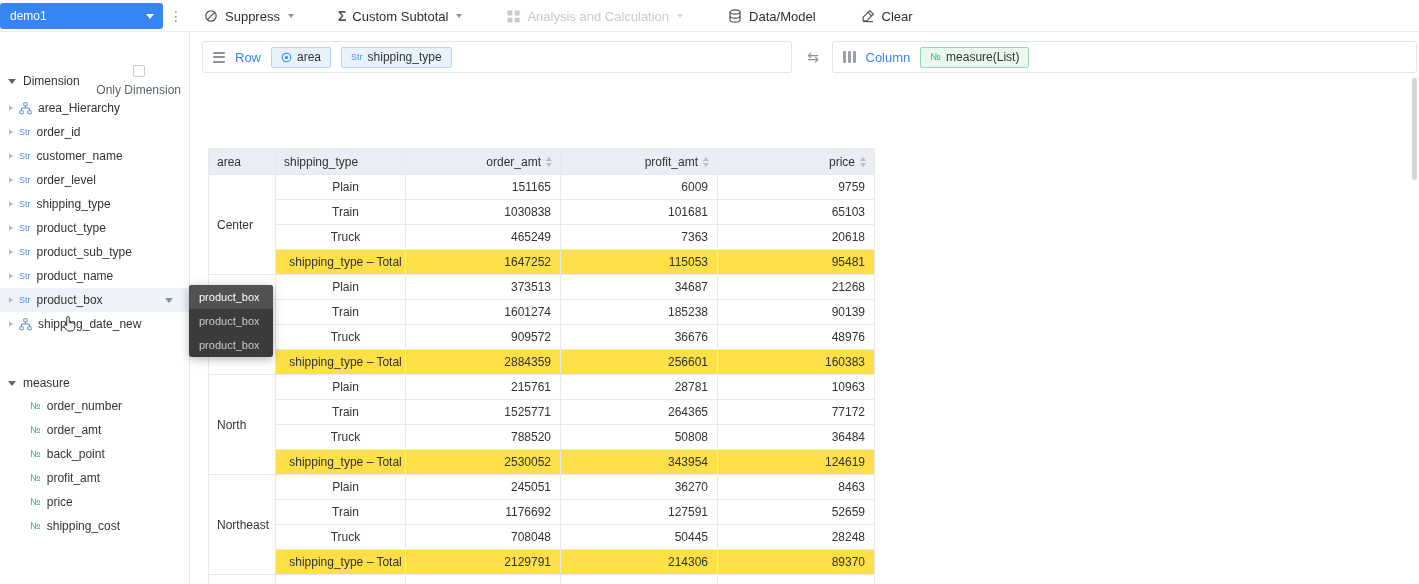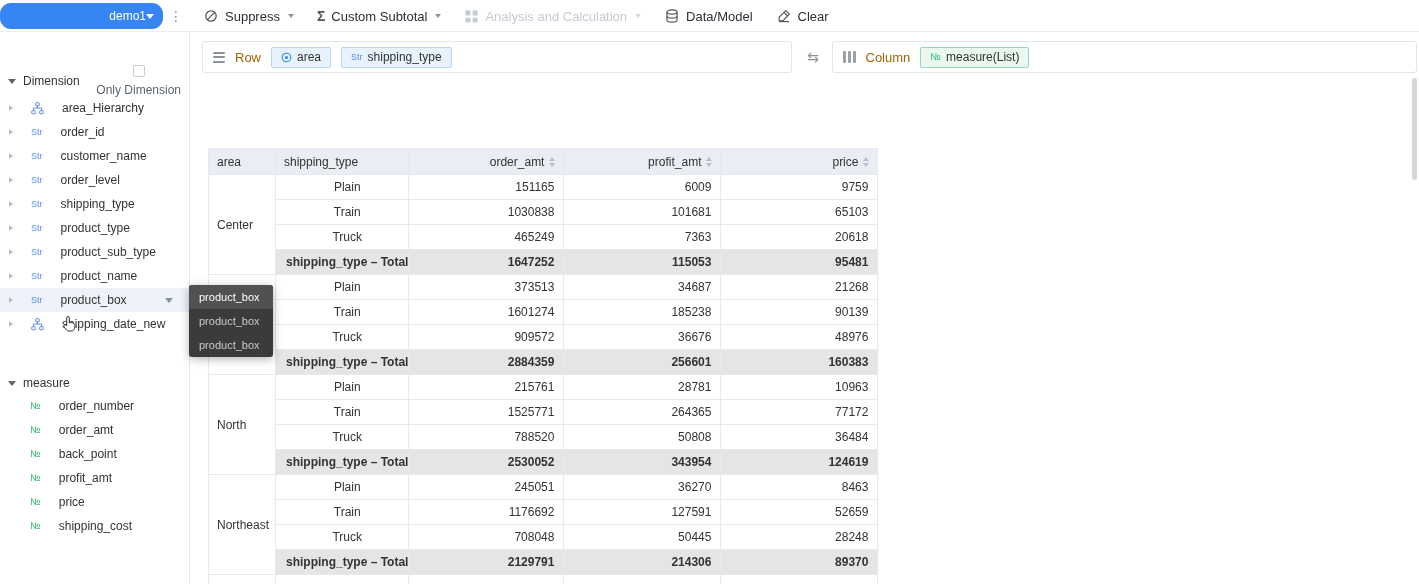--- a/index.html
+++ b/index.html
@@ -4,27 +4,27 @@
 <style>
   * { margin:0; padding:0; box-sizing:border-box; }
   html,body { width:1419px; height:584px; overflow:hidden; background:#fff;
     font-family:"Liberation Sans","DejaVu Sans",sans-serif; font-size:12px; color:#333; }
   #app { position:relative; width:1419px; height:584px; overflow:hidden; background:#fff; }
 
   
   .topbar { position:absolute; left:0; top:0; width:1419px; height:32px; background:#fff;
     border-bottom:1px solid #ededed; z-index:10; }
   .dataset-btn { position:absolute; left:0; top:3px; width:163px; height:26px; background:#3685f2;
-    border-radius:11px; color:#fff; display:flex; align-items:center; padding:0 9px 0 10px; cursor:pointer;text-align:right; }
+    border-radius:3px; color:#fff; display:flex; align-items:center; padding:0 9px 0 10px; cursor:pointer; }
   .dataset-btn .lbl { flex:1; font-size:12px; }
   .caret-down { width:0; height:0; border-left:4px solid transparent; border-right:4px solid transparent;
     border-top:5px solid currentColor; display:inline-block; }
   .kebab { position:absolute; left:169px; top:0; height:32px; display:flex; align-items:center;
     color:#8a919f; font-size:14px; cursor:pointer; }
-  .toolbar { position:absolute; left:203px; top:0; height:32px; display:flex; align-items:center; gap:23px; }
+  .toolbar { position:absolute; left:203px; top:0; height:32px; display:flex; align-items:center; gap:44px; }
   .tb-item { display:flex; align-items:center; gap:6px; color:#2b2f36; font-size:13px; cursor:pointer; }
   .tb-item.disabled { color:#c5cad3; cursor:default; }
   .tb-caret { width:0; height:0; border-left:3.5px solid transparent; border-right:3.5px solid transparent;
     border-top:4.5px solid #8a919f; margin-left:2px; }
   .tb-item.disabled .tb-caret { border-top-color:#d3d7de; }
   .sigma { font-size:14px; font-weight:bold; color:#555; line-height:1; }
 
   
   .sidebar { position:absolute; left:0; top:32px; width:190px; height:552px;
     border-right:1px solid #e8e8e8; background:#fff; z-index:5; }
@@ -37,37 +37,37 @@
   .field-icons .plus { font-size:14px; line-height:1; cursor:pointer; }
   .sec-hdr { position:absolute; left:0; width:100%; height:22px; display:flex; align-items:center;
     padding:0 8px; gap:7px; cursor:pointer; }
   .tri-down { width:0; height:0; border-left:4px solid transparent; border-right:4px solid transparent;
     border-top:5px solid #5f6572; display:inline-block; }
   .tri-right { width:0; height:0; border-top:3.5px solid transparent; border-bottom:3.5px solid transparent;
     border-left:4.5px solid #b8bcc4; display:inline-block; }
   .only-dim { margin-left:auto; display:flex; align-items:center; gap:6px; color:#5e6570; font-size:12px;flex-direction:column; }
   .checkbox { width:12px; height:12px; border:1px solid #c9ccd2; border-radius:2px; background:#fff; cursor:pointer; }
   .tree { position:absolute; left:0; width:100%; }
-  .tree-item { height:24px; display:flex; align-items:center; padding-left:9px; gap:18px;
+  .tree-item { height:24px; display:flex; align-items:center; padding-left:9px; gap:6px;
     position:relative; cursor:pointer; }
   .tree-item.hover { background:#eef3fa; }
   .tree-item .item-lbl { font-size:12px; color:#333; }
   .hover-caret { position:absolute; right:16px; top:10px; }
   .str-ico { color:#5b8de0; font-size:9px; line-height:1; }
   .num-ico { color:#2bb673; font-size:10px; line-height:1; }
   .ico13 { width:13px; height:13px; flex:0 0 13px; }
   .measure-item { padding-left:30px; }
   .default-row { padding-left:15px; }
 
   
   .shelf { position:absolute; top:41px; height:32px; border:1px solid #e2e5ea; border-radius:3px;
     background:#fff; display:flex; align-items:center; padding:0 10px; gap:10px; }
   .row-shelf { left:202px; width:590px; }
   .col-shelf { left:832px; width:585px; }
-  .shelf-label { font-size:13px; color:#a16207; }
+  .shelf-label { font-size:13px; color:#3b82f6; }
   .pill { height:21px; display:flex; align-items:center; gap:5px; padding:0 9px; border-radius:2px;
     font-size:12px; cursor:pointer; white-space:nowrap; }
   .pill.blue { background:#e8f2fd; border:1px solid #b6d4f8; }
   .pill.green { background:#eaf8f0; border:1px solid #97d9b4; }
   .swap { position:absolute; left:798px; top:41px; width:30px; height:32px; display:flex;
     align-items:center; justify-content:center; color:#8a919f; font-size:14px; cursor:pointer; }
   .rowico { display:inline-flex; flex-direction:column; gap:2.5px; }
   .rowico i { display:block; width:12px; height:2px; background:#8a919f; border-radius:1px; }
   .colico { display:inline-flex; gap:2.5px; }
   .colico i { display:block; width:2.5px; height:12px; background:#9aa0a8; border-radius:1px; }
@@ -81,21 +81,21 @@
     background:#fff; }
   .pivot th, .pivot td { border:1px solid #e8e9ef; font-weight:normal; overflow:hidden; white-space:nowrap; }
   .pivot thead th { background:#ebedf4; height:26px; font-size:12px; color:#333; cursor:pointer; }
   .pivot td { height:25px; font-size:12px; background:#fff; cursor:default; }
   th.txt { text-align:left; padding-left:8px; }
   th.num { padding:0 8px; }
   .th-flex { display:flex; justify-content:flex-end; align-items:center; gap:5px; }
   td.type { text-align:center; padding-left:10px; }
   td.num { text-align:right; padding-right:9px; }
   td.area-cell { text-align:left; padding-left:8px; vertical-align:middle; }
-  tr.total td { font-weight:bold; background:#e5e5e5; }
+  tr.total td { font-weight:normal; background:#fde047; }
   .sort { display:inline-flex; flex-direction:column; gap:2px; }
   .sort .up { width:0; height:0; border-left:3.5px solid transparent; border-right:3.5px solid transparent;
     border-bottom:4px solid #b9bdc7; }
   .sort .down { width:0; height:0; border-left:3.5px solid transparent; border-right:3.5px solid transparent;
     border-top:4px solid #b9bdc7; }
 
   
   .tooltip { position:absolute; left:189px; top:285px; width:84px; background:#3b3b3b; border-radius:3px;
     box-shadow:0 2px 10px rgba(0,0,0,.3); z-index:50; overflow:hidden; }
   .tt-row { height:24px; line-height:24px; padding:0 10px; font-size:11px; color:#c9c9c9; cursor:pointer; }

